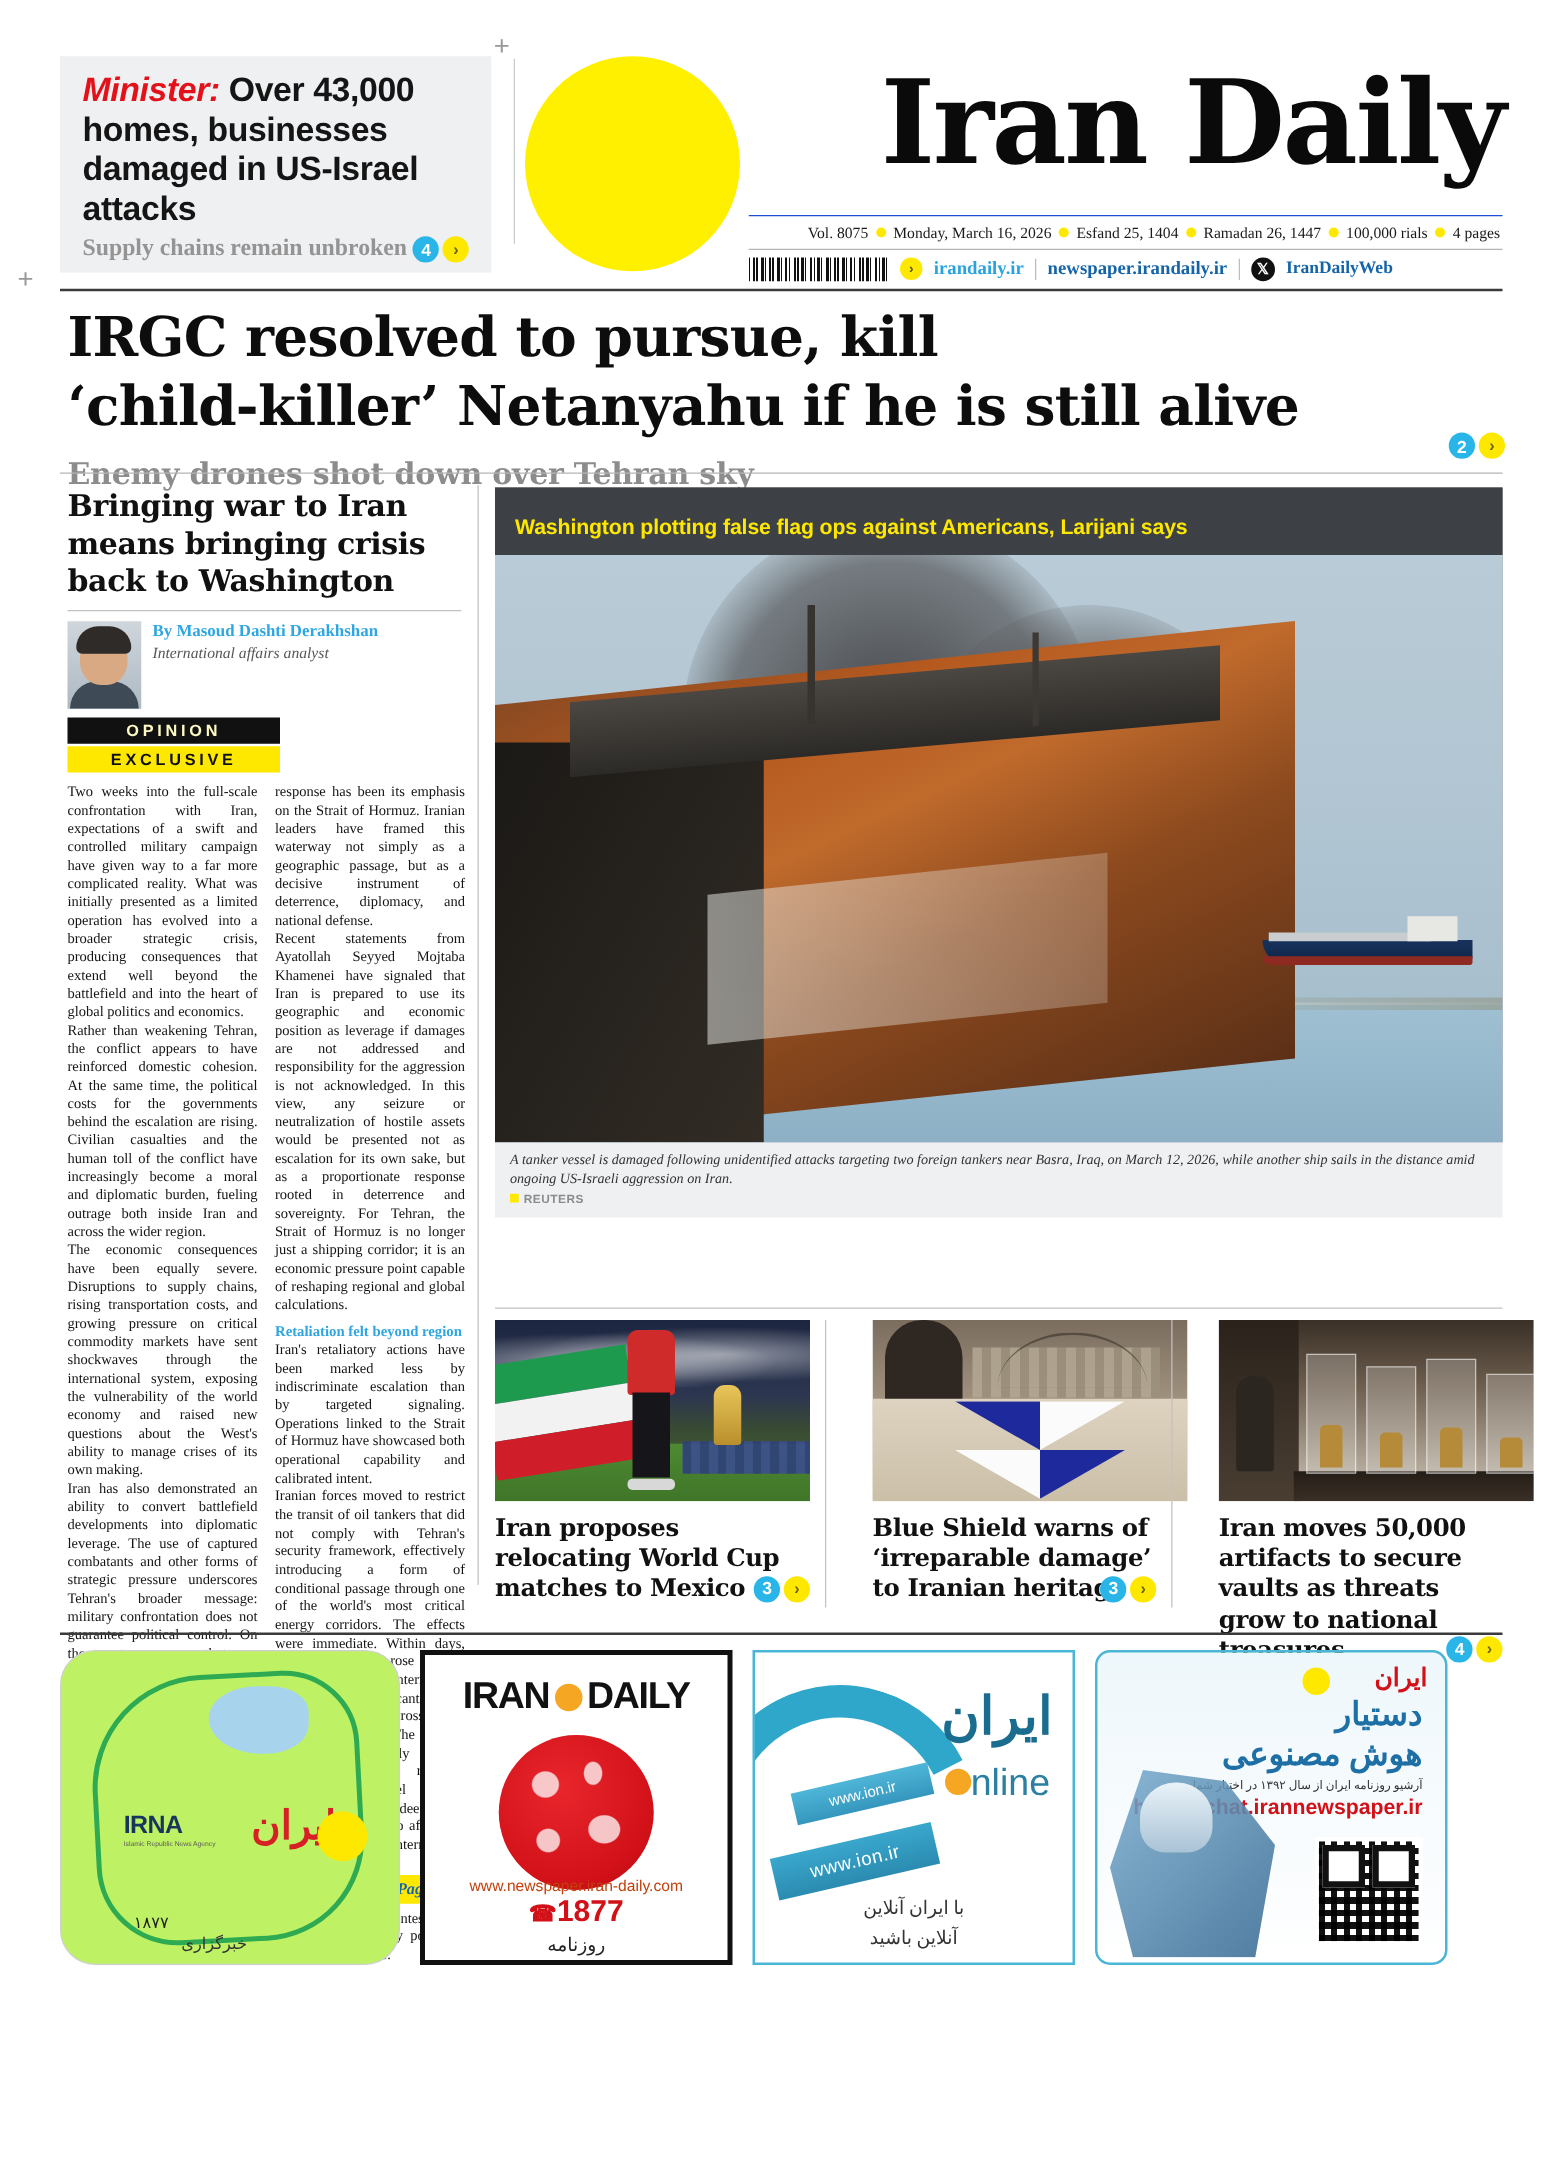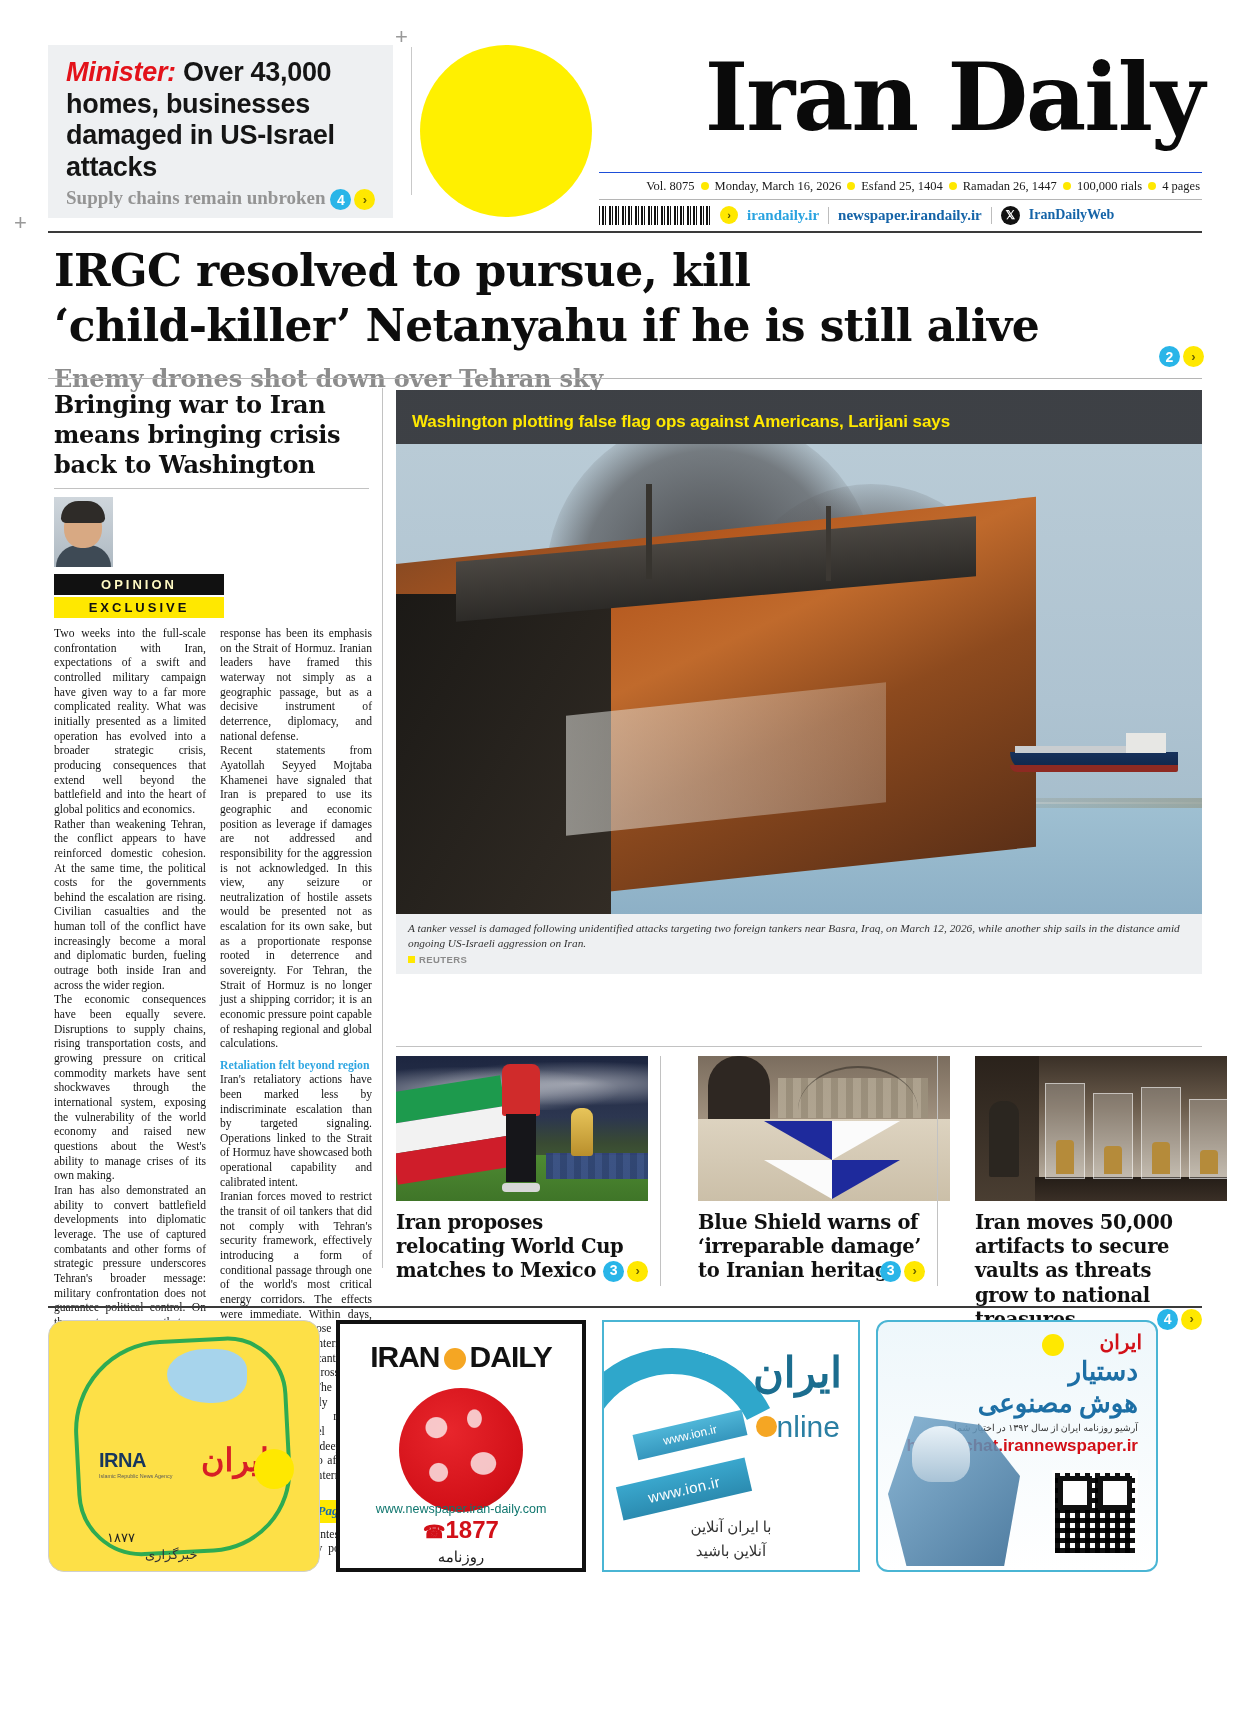--- a/index.html
+++ b/index.html
@@ -302,21 +302,21 @@
     position:relative; padding-right:4px;
   }
   .tbadge { position:absolute; right:0; bottom:2px; }
 
   .ruleD { position:absolute; left:48px; top:1306px; width:1154px; height:2px; background:#3a3a3a; }
 
   
   .ads { position:absolute; left:48px; top:1320px; width:1154px; height:266px; display:flex; gap:16px; }
   .ad { position:relative; overflow:hidden; }
 
-  .ad1 { width:272px; height:252px; border:1px solid #cfcfcf; border-radius:16px; background:#fde047; }
+  .ad1 { width:272px; height:252px; border:1px solid #cfcfcf; border-radius:28px; background:#bef264; }
   .ad1 .map {
     position:absolute; left:26px; top:18px; width:215px; height:215px;
     border:4px solid #2eab52; border-radius:42% 28% 38% 30%;
     transform:rotate(-3deg);
   }
   .ad1 .caspian { position:absolute; left:118px; top:28px; width:80px; height:54px;
     background:#a7d4ec; border-radius:50% 40% 45% 55%; }
   .ad1 .irna {
     position:absolute; left:50px; top:128px; width:98px; font-family:"Liberation Sans",sans-serif;
   }
@@ -344,21 +344,21 @@
     content:""; position:absolute; inset:6px; border-radius:50%;
     background:
       radial-gradient(ellipse at 28% 30%, #fff 0 9%, transparent 10%),
       radial-gradient(ellipse at 62% 22%, #fff 0 7%, transparent 8%),
       radial-gradient(ellipse at 70% 62%, #fff 0 11%, transparent 12%),
       radial-gradient(ellipse at 30% 70%, #fff 0 8%, transparent 9%);
     opacity:.75;
   }
   .ad2 .url {
     position:absolute; left:0; right:0; bottom:52px; text-align:center;
-    font-family:"Liberation Sans",sans-serif; font-size:12.5px; color:#0f766e;
+    font-family:"Liberation Sans",sans-serif; font-size:12.5px; color:#c2410c;
   }
   .ad2 .tel {
     position:absolute; left:0; right:0; bottom:24px; text-align:center;
     font-family:"Liberation Sans",sans-serif; font-weight:bold; font-size:24px; color:#d21018;
   }
   .ad2 .tel .ic { font-size:18px; }
   .ad2 .brandfa {
     position:absolute; left:0; right:0; bottom:2px; text-align:center;
     font-size:15px; color:#222; direction:rtl;
   }
@@ -493,20 +493,24 @@
   <div class="vline1"></div>
   <div class="opinion">
     <div class="op-title">Bringing war to Iran means bringing crisis back to Washington</div>
     <div class="op-rule"></div>
 
     <div class="byline-row">
       <div class="portrait">
         <span class="body"></span>
           <span class="face"></span>
           <span class="hair"></span>
+      </div>
+      <div class="byline-text">
+        <div class="byline-name">By Masoud Dashti Derakhshan</div>
+        <div class="byline-role">International affairs analyst</div>
       </div>
     </div>
 
     <div class="op-tags">
       <div class="tag-op">OPINION</div>
       <div class="tag-ex">EXCLUSIVE</div>
     </div>
 
     <div class="op-cols">
       <div class="op-col bodytext">

